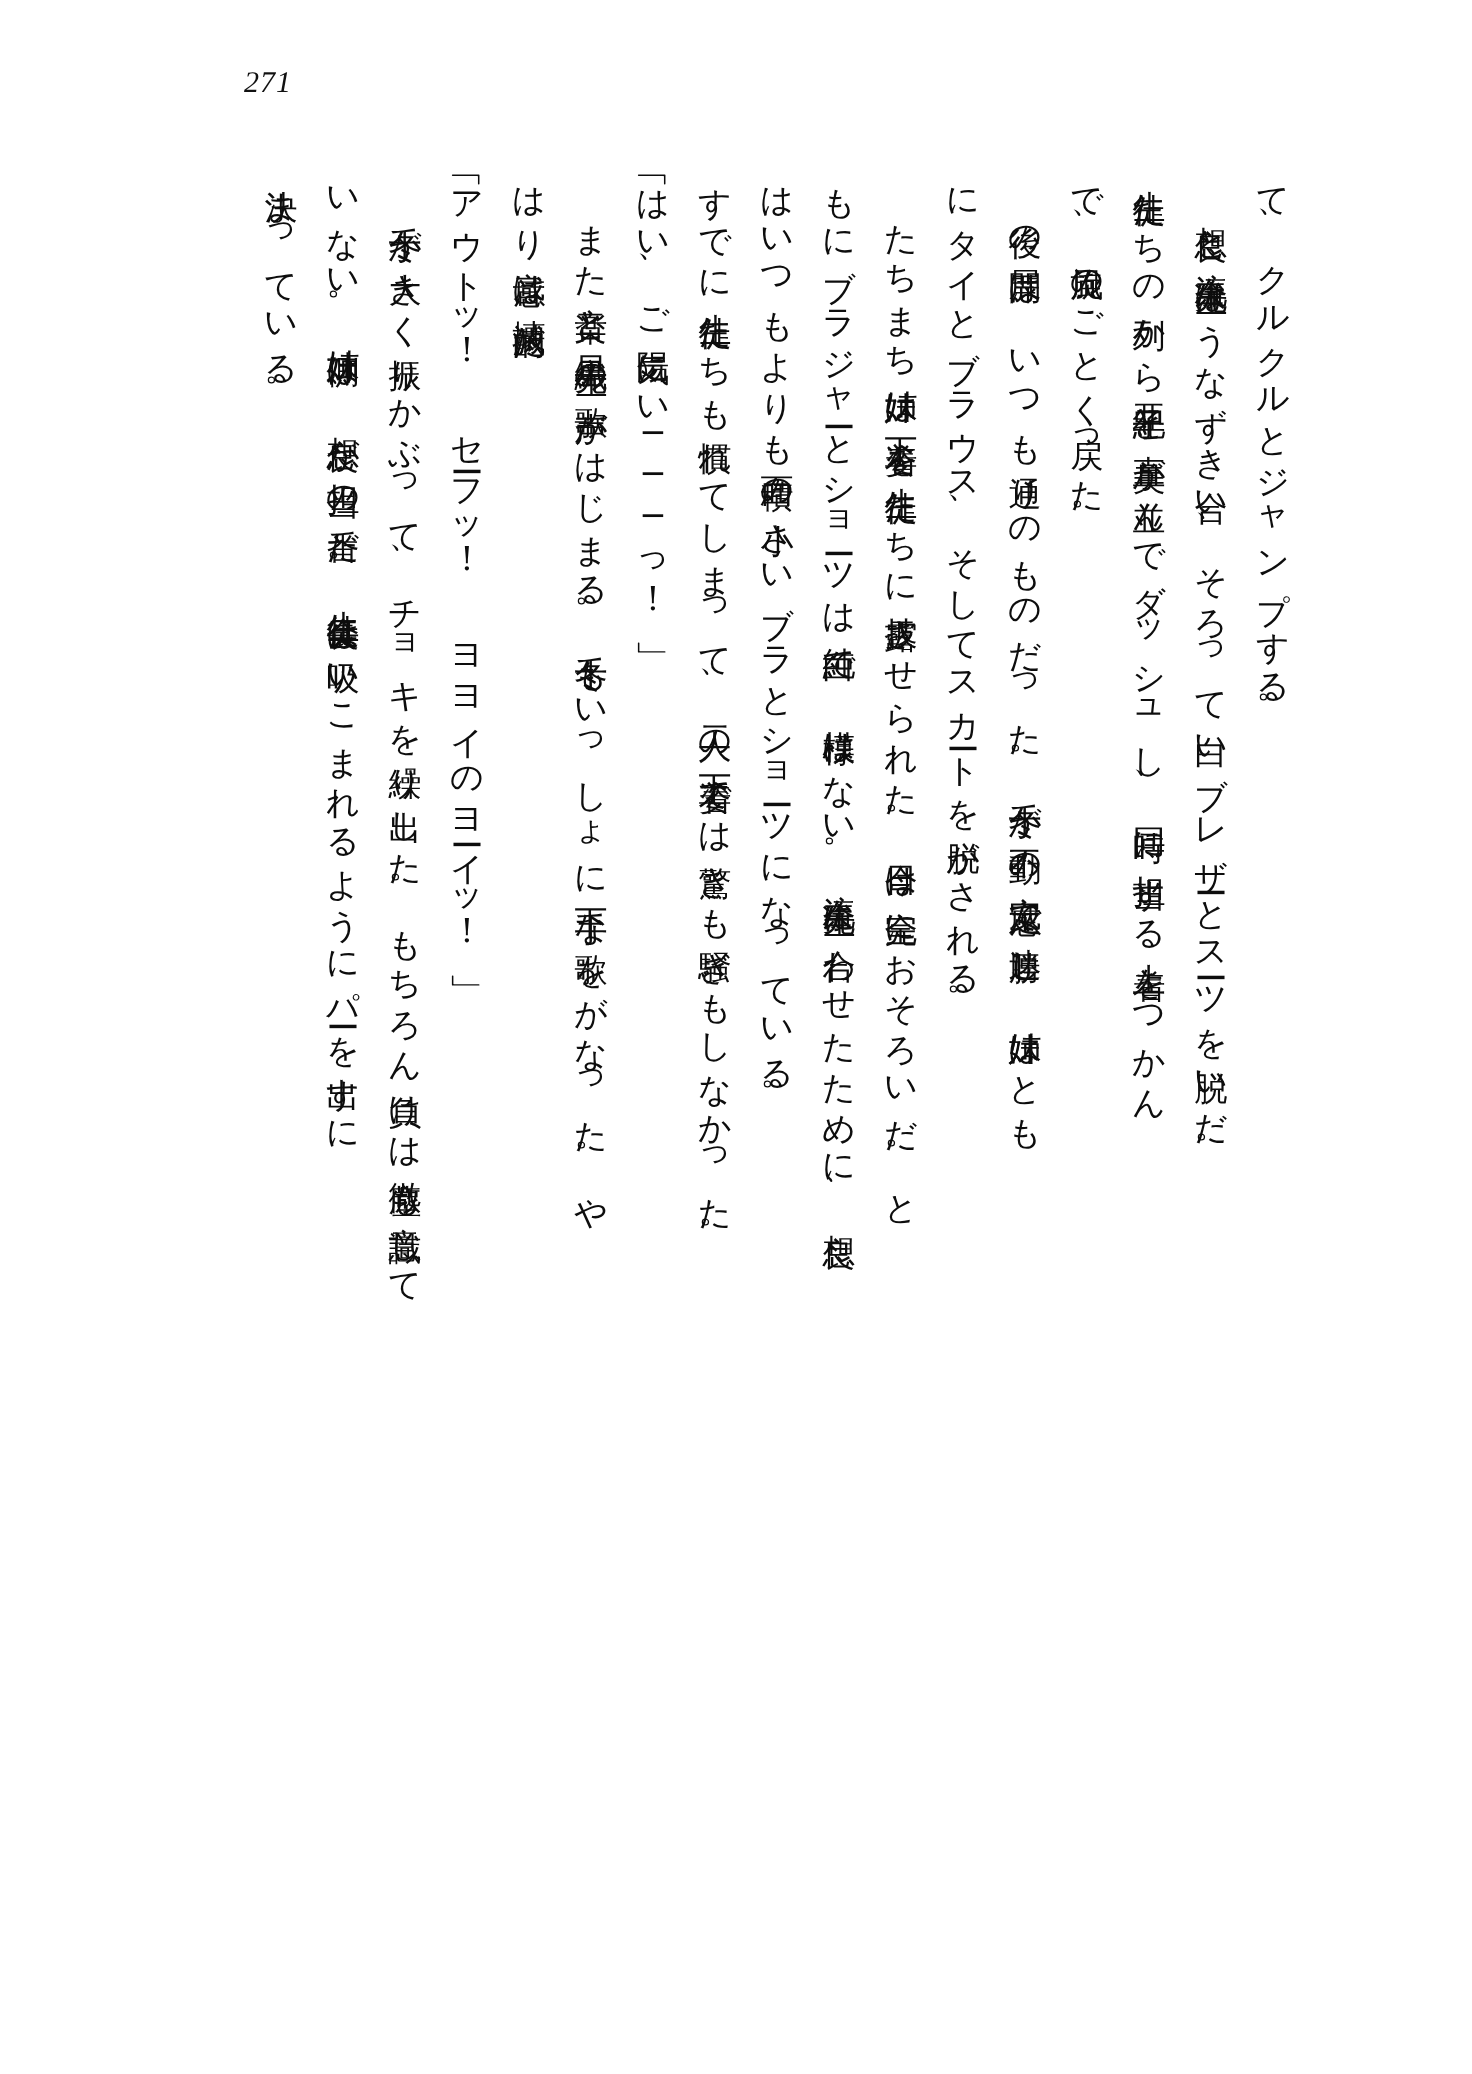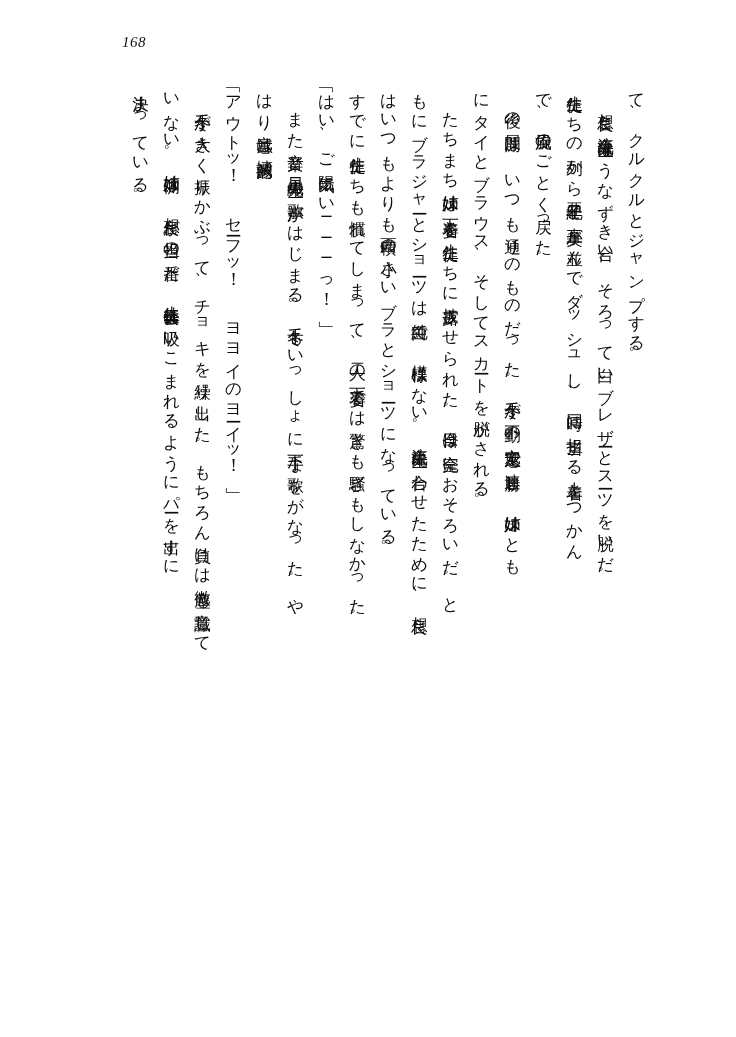--- a/index.html
+++ b/index.html
@@ -51,21 +51,21 @@
   }
   .line.indent {
     padding-top: 18px;
   }
 </style>
 </head>
 <body>
 
 <div class="page">
 
-  <div class="page-number">168</div>
+  <div class="page-number">271</div>
 
   <div class="body-text">
     <div class="line">て、クルクルとジャンプする。</div>
     <div class="line indent">想良と流奈先生はうなずき合い、そろって白いブレザーとスーツを脱いだ。</div>
     <div class="line">生徒たちの列から亜紀子と直美が並んでダッシュし、同時に担当する上着をつかん</div>
     <div class="line">で、旋風のごとく戻った。</div>
     <div class="line indent">後の展開は、いつも通りのものだった。千冬が不動の安定感で連勝し、姉妹はとも</div>
     <div class="line">にタイとブラウス、そしてスカートを脱がされる。</div>
     <div class="line indent">たちまち姉妹は下着姿を生徒たちに披露させられた。今日は完全におそろいだ。と</div>
     <div class="line">もにブラジャーとショーツは純白で、模様はない。流奈先生に合わせたために、想良</div>

